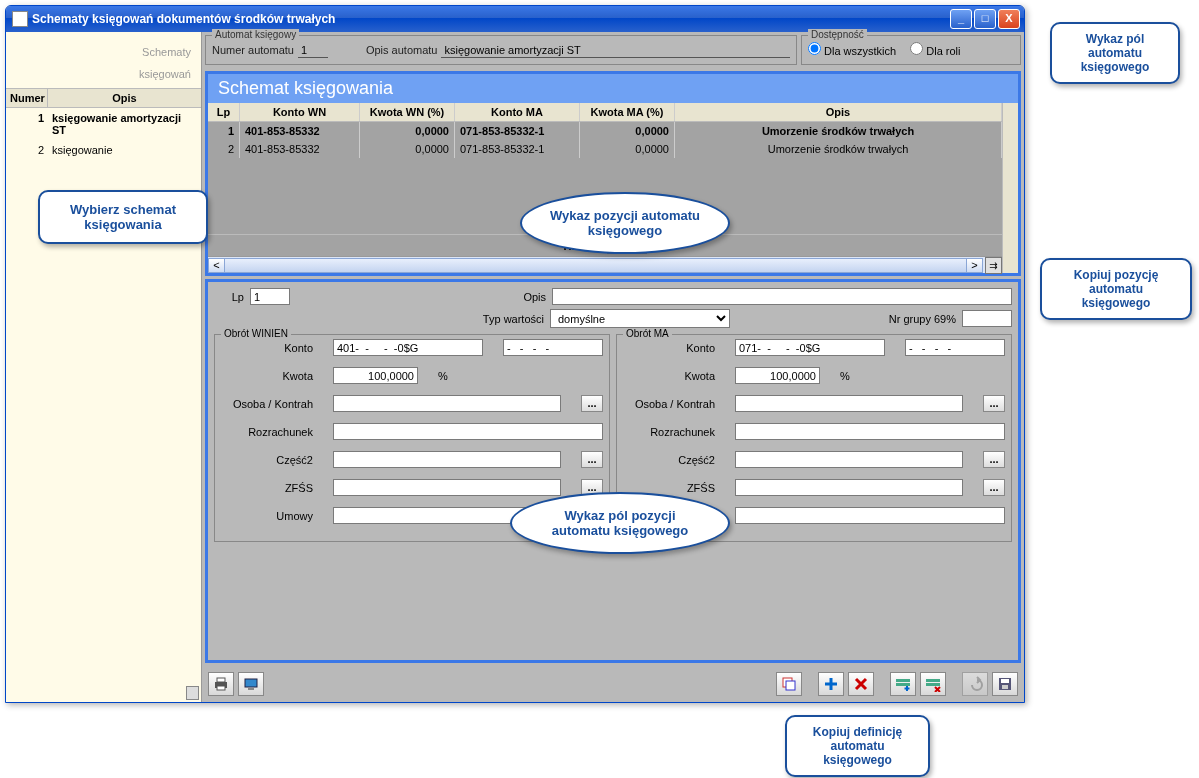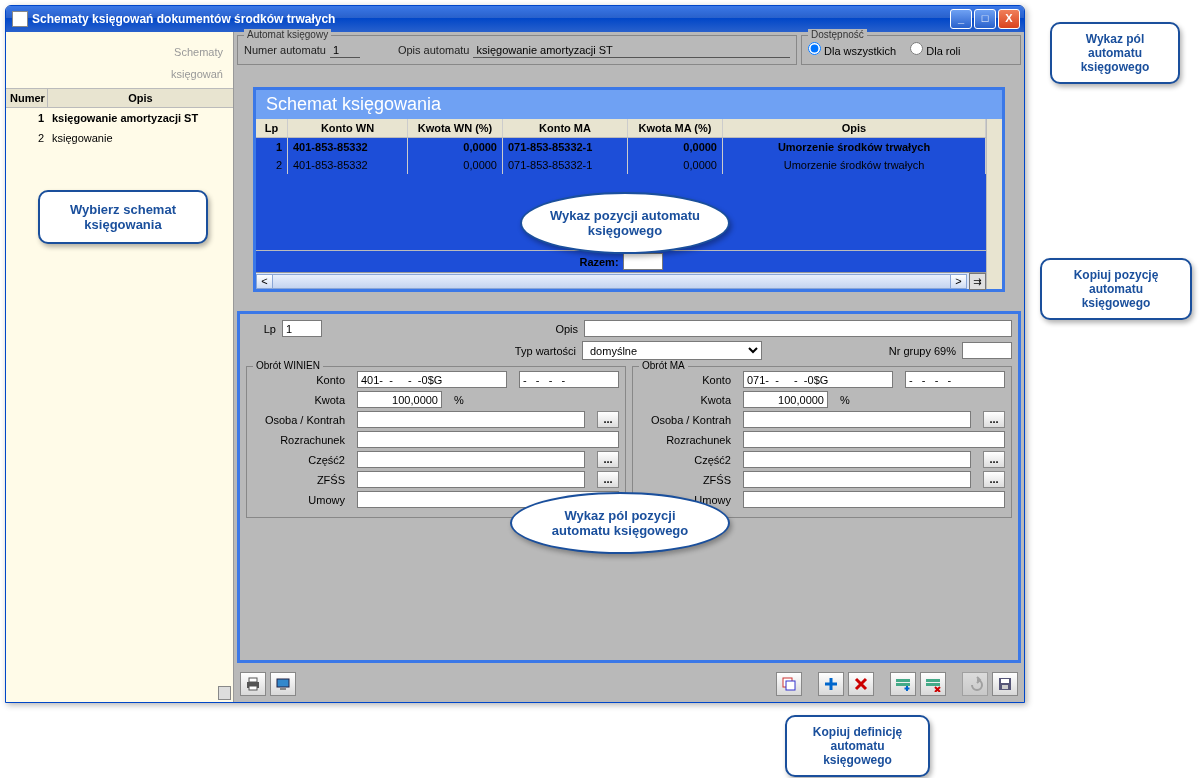--- a/index.html
+++ b/index.html
@@ -31,21 +31,21 @@
 
 .topbox { margin: 3px; display: flex; gap: 4px; }
 .fieldset { border: 1px solid #888; padding: 2px 6px 6px; position: relative; }
 .fieldset .legend { position: absolute; top: -7px; left: 6px; background: #b9b9b9; padding: 0 3px; color: #333; font-size: 10px; }
 .fsrow { display: flex; align-items: center; gap: 4px; margin-top: 4px; }
 .label { color: #222; }
 .input { background: #fff; border: 1px solid #7a7a7a; height: 17px; padding: 1px 3px; }
 .inputu { background: #b9b9b9; border: none; border-bottom: 1px solid #555; height: 16px; padding: 1px 3px; }
 .check { width: 13px; height: 13px; }
 
-.gridwrap { margin: 19px; border: 3px solid #3b78e7; background: #1d4ed8; }
+.gridwrap { margin: 3px; border: 3px solid #3b78e7; background: #a3a3a3; }
 .gridtitle { background: #6fa1f3; color: #fff; font-size: 18px; padding: 4px 10px; }
 .gridhead { display: flex; background: #e8e4d0; border-bottom: 1px solid #bbb; }
 .gridhead > div, .gridrow > div { padding: 3px 5px; border-right: 1px solid #ccc; }
 .gridhead > div { font-weight: bold; text-align: center; }
 .gcol-lp { width: 32px; } .gcol-kwn { width: 120px; } .gcol-wn { width: 95px; text-align: right;} .gcol-kma { width: 125px; } .gcol-ma { width: 95px; text-align: right;} .gcol-op { flex: 1; text-align: center; }
 .gridbody { height: 112px; overflow: hidden; position: relative; }
 .gridrow { display: flex; }
 .gridrow.sel { font-weight: bold; }
 .gridfoot { display: flex; justify-content: center; align-items: center; padding: 2px 4px; border-top: 1px solid #bbb; }
 .gridfoot .razem { font-weight: bold; margin-right: 4px; }
@@ -53,21 +53,21 @@
 .hscroll .sbtn { width: 17px; height: 15px; background: linear-gradient(#fff,#cfdcf3); border: 1px solid #8aa6d6; text-align: center; line-height: 13px; cursor: pointer;}
 .hscroll .track { flex: 1; height: 15px; background: linear-gradient(#e8effc,#c4d4f0); border: 1px solid #8aa6d6; border-left:none; border-right:none;}
 .copybtn { width: 17px; height: 17px; background: #e0e0e0; border: 1px solid #777; margin-left: 2px; cursor: pointer; font-size: 10px; text-align: center; line-height: 15px;}
 
 .detail { margin: 0 3px 3px; border: 3px solid #3b78e7; background: #b9b9b9; flex: 1; padding: 6px; position: relative;}
 .drow { display: flex; align-items: center; gap: 6px; margin-bottom: 4px; }
 .drow .lab { text-align: right; }
 .twocol { display: flex; gap: 6px; margin-top: 6px; }
 .obrot { flex: 1; border: 1px solid #888; padding: 4px 6px 6px; position: relative;}
 .obrot .legend { position: absolute; top: -7px; left: 6px; background: #b9b9b9; padding: 0 3px; font-size: 10px;}
-.frow { display: flex; align-items: center; margin-bottom: 3px; gap: 12px;}
+.frow { display: flex; align-items: center; margin-bottom: 11px; gap: 20px;}
 .frow .lab { width: 92px; text-align: right; }
 .frow .in { flex: 1; }
 .dotbtn { width: 22px; height: 17px; background: linear-gradient(#fff,#ddd); border: 1px solid #888; cursor: pointer; font-weight: bold; text-align: center; line-height: 13px;}
 select.input { height: 19px; }
 
 .toolbar { margin: 3px; display: flex; align-items: center; gap: 4px; padding: 3px; background: #b9b9b9;}
 .tbtn { width: 26px; height: 24px; background: linear-gradient(#fff,#d8d8d8); border: 1px solid #888; cursor: pointer; display:flex; align-items:center; justify-content:center;}
 .tspacer { flex: 1; }
 
 .callout { position: absolute; background: #fff; border: 2px solid #1a4f9c; border-radius: 10px; padding: 10px 14px; text-align: center; color: #1a4f9c; font-size: 13px; font-weight: bold; box-shadow: 2px 3px 5px rgba(0,0,0,0.3); z-index: 50;}

